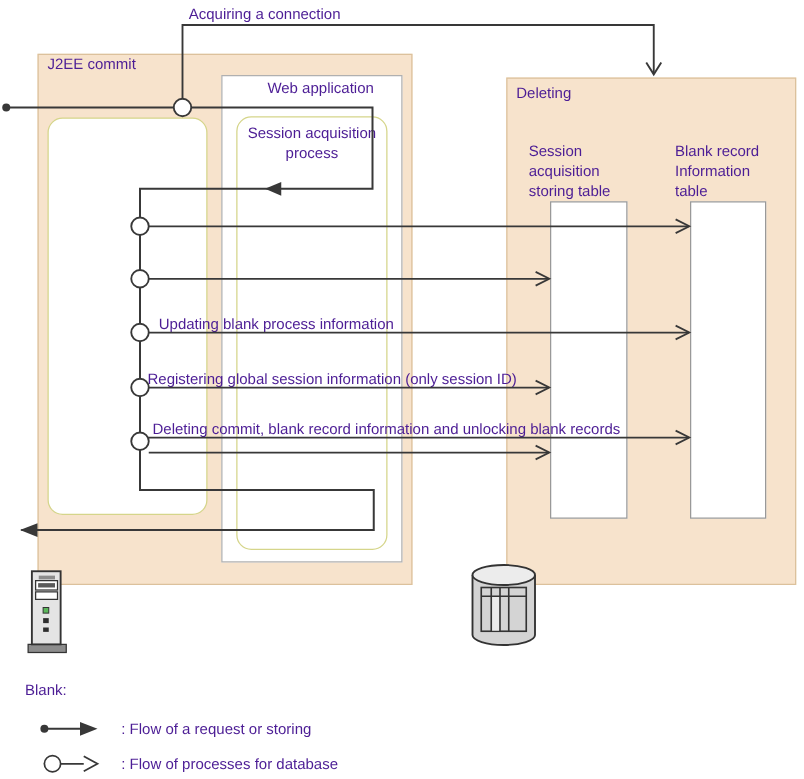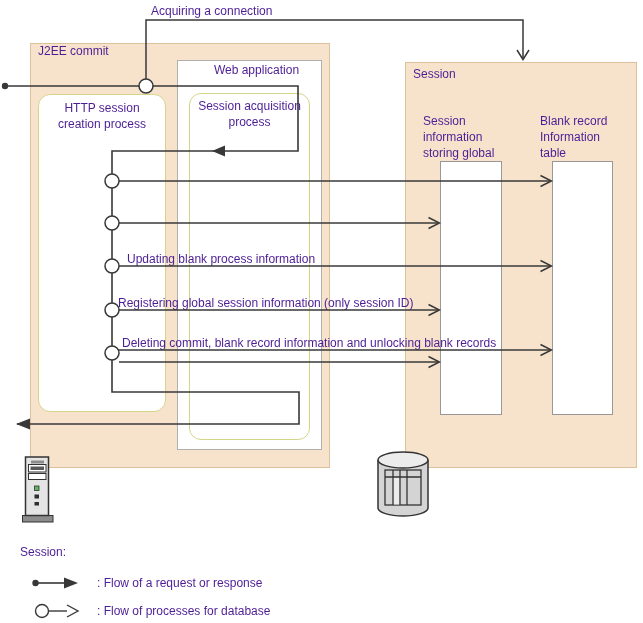--- a/index.html
+++ b/index.html
@@ -22,29 +22,28 @@
 
 <div id="canvas">
 
   <div class="panel" style="left:30px;top:43px;width:300px;height:425px;"></div>
   <div class="lbl" style="left:38px;top:44px;">J2EE commit</div>
 
   <div class="gbox" style="left:177px;top:60px;width:145px;height:390px;"></div>
   <div class="lbl center" style="left:177px;top:63px;width:159px;">Web application</div>
 
   <div class="pbox" style="left:38px;top:94px;width:128px;height:318px;"></div>
-  <div class="lbl wrap center" style="left:45px;top:100px;width:114px;">HTTP session creation process</div>
 
   <div class="pbox" style="left:189px;top:93px;width:121px;height:347px;"></div>
   <div class="lbl wrap center" style="left:192px;top:98px;width:115px;">Session acquisition process</div>
 
   <div class="panel" style="left:405px;top:62px;width:232px;height:406px;"></div>
-  <div class="lbl" style="left:413px;top:67px;">Session</div>
+  <div class="lbl" style="left:413px;top:67px;">Deleting</div>
 
-  <div class="lbl wrap" style="left:423px;top:113px;width:88px;">Session information storing global</div>
+  <div class="lbl wrap" style="left:423px;top:113px;width:88px;">Session acquisition storing table</div>
   <div class="tbox" style="left:440px;top:161px;width:62px;height:254px;"></div>
 
   <div class="lbl wrap" style="left:540px;top:113px;width:85px;">Blank record Information table</div>
   <div class="tbox" style="left:552px;top:161px;width:61px;height:254px;"></div>
 
   <div class="lbl" style="left:151px;top:4px;">Acquiring a connection</div>
 
   <div class="lbl" style="left:127px;top:252px;">Updating blank process information</div>
   <div class="lbl" style="left:118px;top:296px;">Registering global session information (only session ID)</div>
   <div class="lbl" style="left:122px;top:336px;">Deleting commit, blank record information and unlocking blank records</div>
@@ -116,28 +115,28 @@
       <ellipse cx="403" cy="460" rx="25" ry="8" fill="#ececec" stroke="#333" stroke-width="1.5"></ellipse>
       <rect x="385" y="470" width="36" height="35" fill="none" stroke="#333" stroke-width="1.3"></rect>
       <rect x="393.5" y="477.5" width="6" height="27" fill="#ececec"></rect>
       <line x1="385" y1="477" x2="421" y2="477" stroke="#333" stroke-width="1.3"></line>
       <line x1="393" y1="470" x2="393" y2="505" stroke="#333" stroke-width="1.3"></line>
       <line x1="400" y1="470" x2="400" y2="505" stroke="#333" stroke-width="1.3"></line>
       <line x1="407" y1="470" x2="407" y2="505" stroke="#333" stroke-width="1.3"></line>
     </g>
   </svg>
 
-  <div class="lbl" style="left:20px;top:545px;">Session:</div>
+  <div class="lbl" style="left:20px;top:545px;">Blank:</div>
 
   <svg class="legend-sym" style="left:31px;top:574px;" width="50" height="18" viewBox="0 0 50 18">
     <circle cx="4.5" cy="9" r="3.2" fill="#383838"></circle>
     <line x1="4.5" y1="9" x2="33" y2="9" stroke="#383838" stroke-width="1.6"></line>
     <polygon points="47,9 33,3.5 33,14.5" fill="#383838"></polygon>
   </svg>
-  <div class="lbl" style="left:97px;top:576px;">: Flow of a request or response</div>
+  <div class="lbl" style="left:97px;top:576px;">: Flow of a request or storing</div>
 
   <svg class="legend-sym" style="left:34px;top:602px;" width="48" height="18" viewBox="0 0 48 18">
     <circle cx="8" cy="9" r="6.5" fill="#fff" stroke="#383838" stroke-width="1.4"></circle>
     <line x1="14.5" y1="9" x2="33" y2="9" stroke="#383838" stroke-width="1.4"></line>
     <polyline points="33,3 44,9 33,15" fill="none" stroke="#383838" stroke-width="1.4"></polyline>
   </svg>
   <div class="lbl" style="left:97px;top:604px;">: Flow of processes for database</div>
 
 </div>
 

